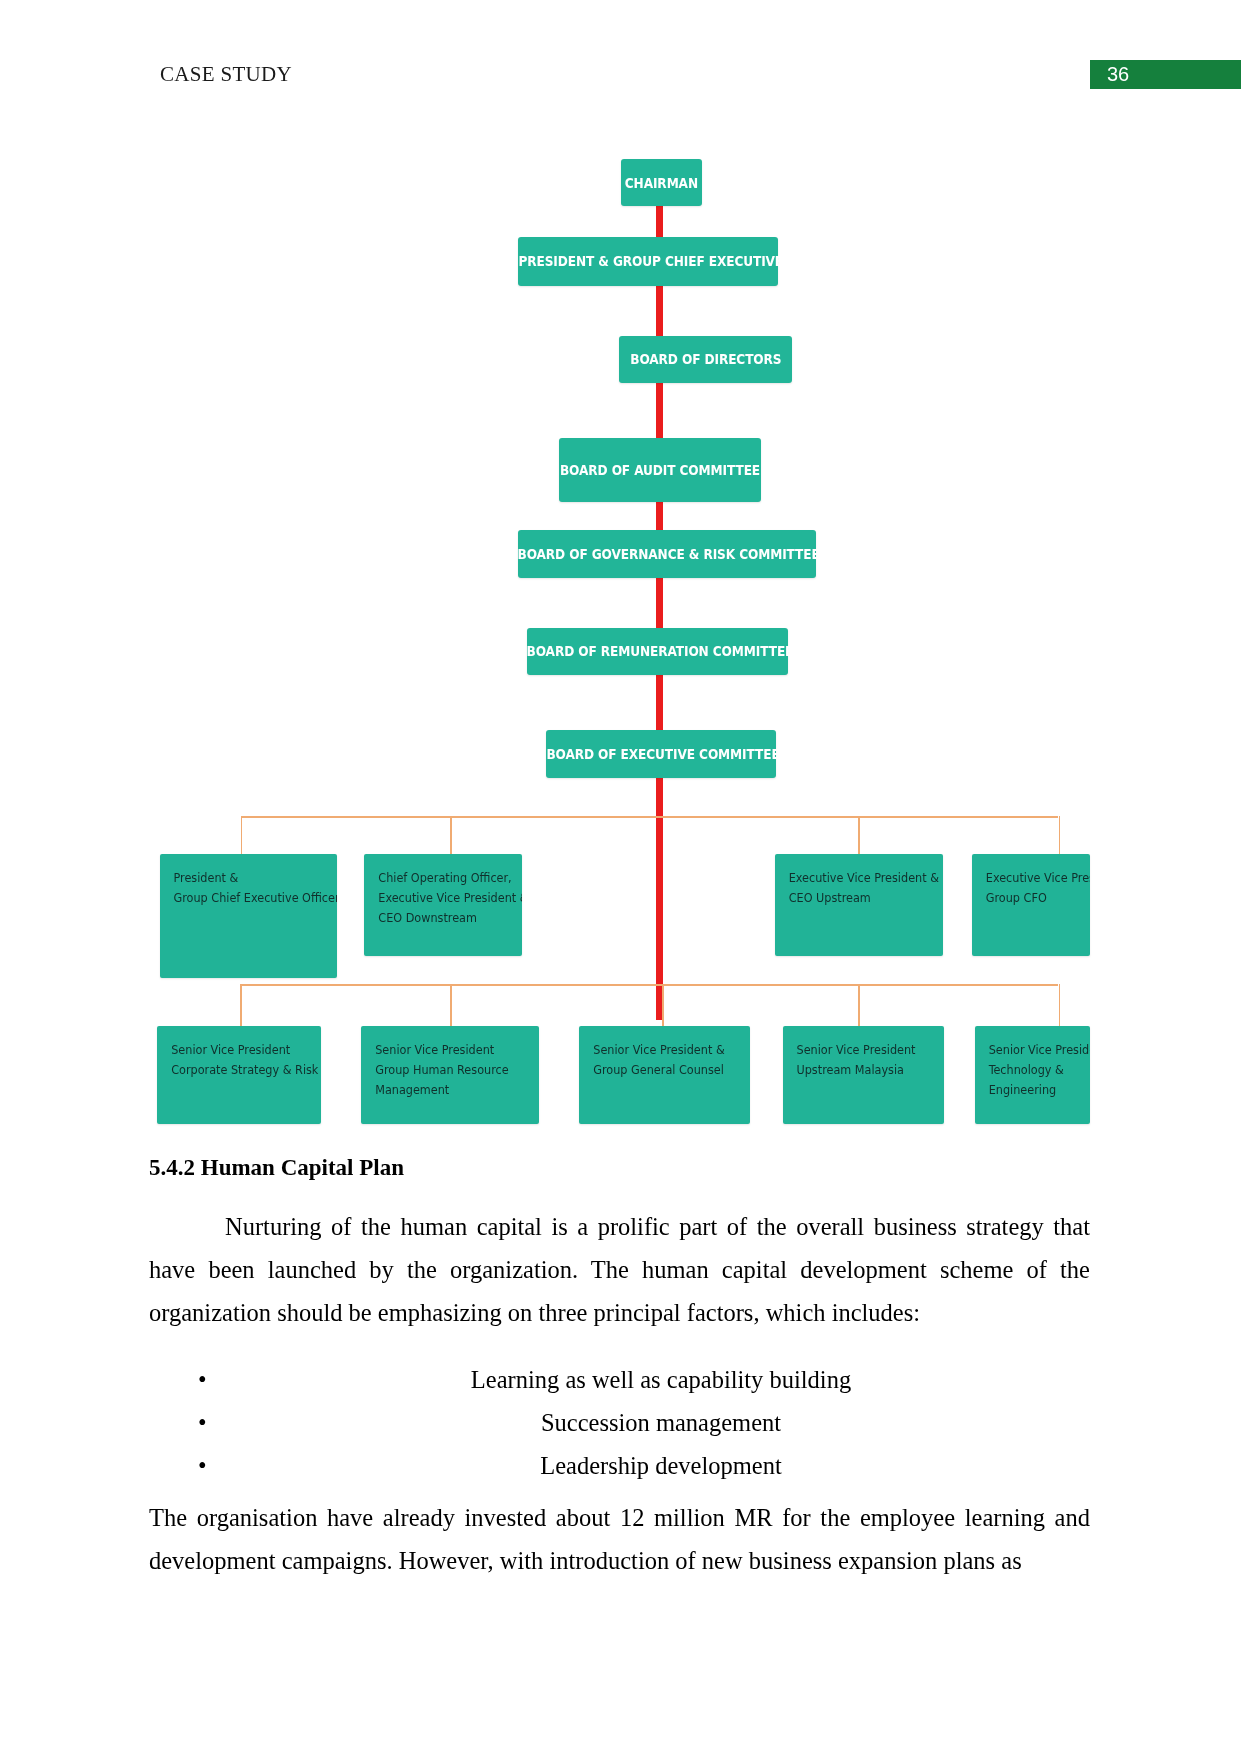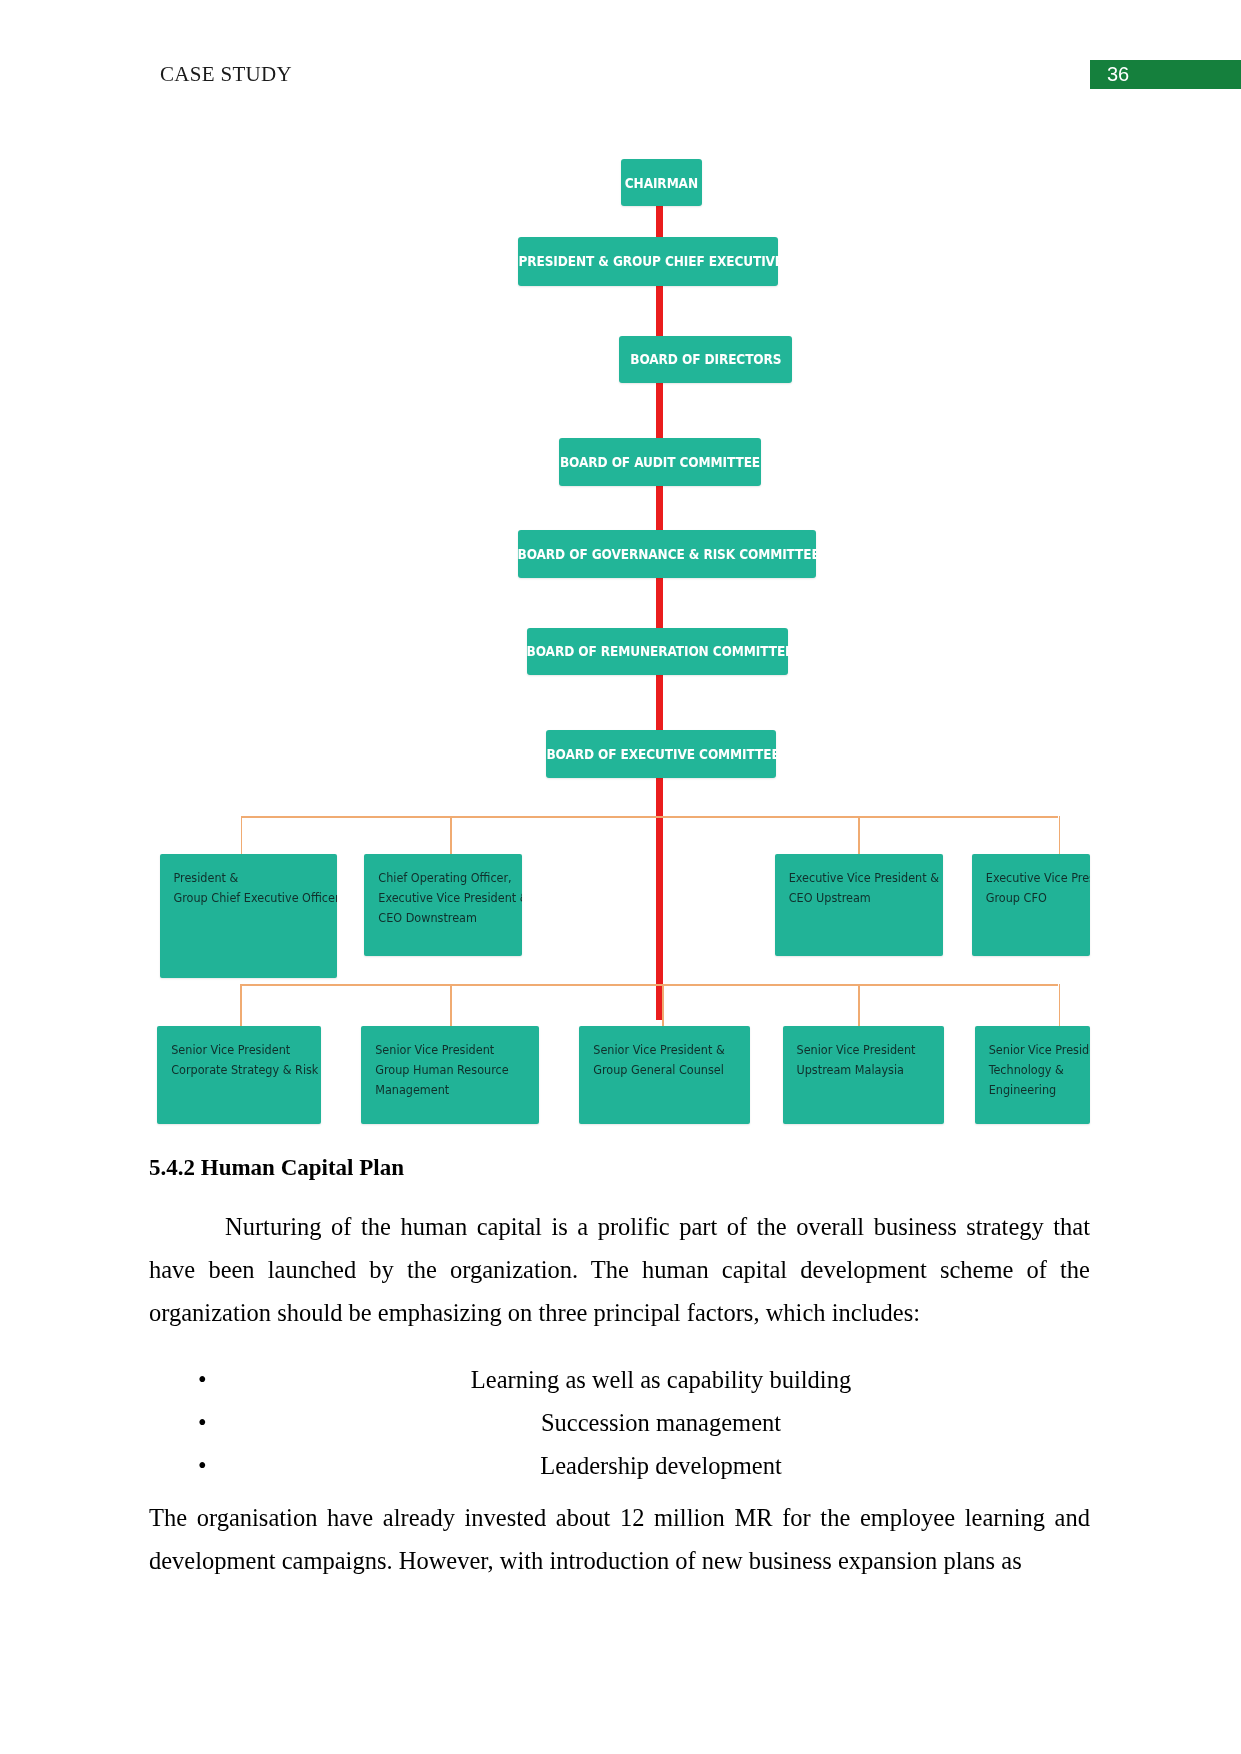--- a/index.html
+++ b/index.html
@@ -87,21 +87,21 @@
       <div class="spine" style="left: 655.5px; top: 190px; width: 7px; height: 830px;"></div>
       <div class="node" style="left: 620.9px; top: 159px; width: 81px; height: 47px;">
         <div class="lbl">CHAIRMAN</div>
       </div>
       <div class="node" style="left: 518.4px; top: 236.8px; width: 260px; height: 49.3px;">
         <div class="lbl">PRESIDENT &amp; GROUP CHIEF EXECUTIVE</div>
       </div>
       <div class="node" style="left: 575.4px; top: 335.5px; width: 173px; height: 47px; margin-left: 44px;">
         <div class="lbl">BOARD OF DIRECTORS</div>
       </div>
-      <div class="node" style="left: 559px; top: 438px; width: 202px; height: 48px;">
+      <div class="node" style="left: 559px; top: 438px; width: 202px; height: 64px;">
         <div class="lbl">BOARD OF AUDIT COMMITTEE</div>
       </div>
       <div class="node" style="left: 517.5px; top: 530px; width: 285px; height: 47.5px; padding-left: 13px;">
         <div class="lbl">BOARD OF GOVERNANCE &amp; RISK COMMITTEE</div>
       </div>
       <div class="node" style="left: 526.6px; top: 627.5px; width: 261px; height: 47px;">
         <div class="lbl">BOARD OF REMUNERATION COMMITTEE</div>
       </div>
       <div class="node" style="left: 546.4px; top: 730px; width: 230px; height: 47.5px;">
         <div class="lbl">BOARD OF EXECUTIVE COMMITTEE</div>

